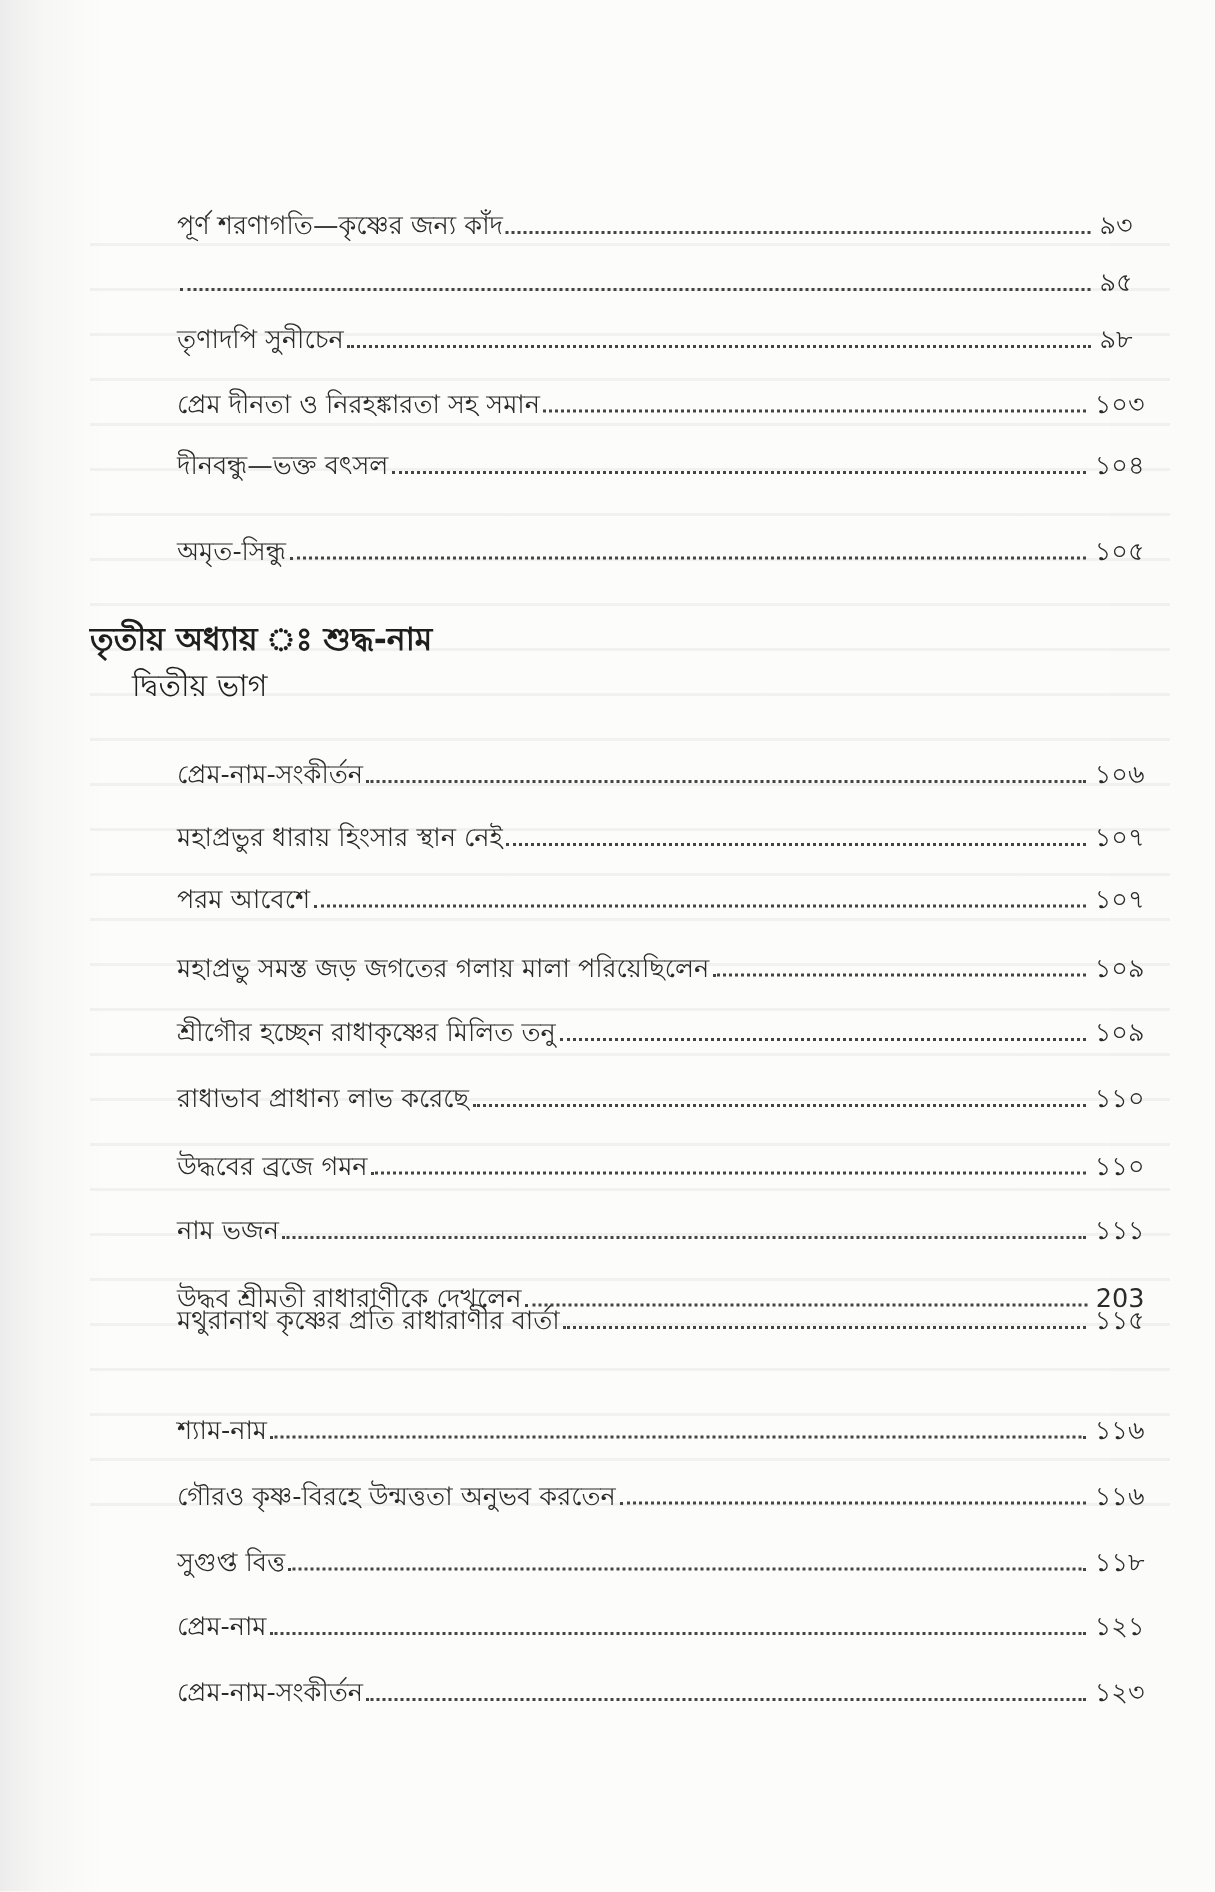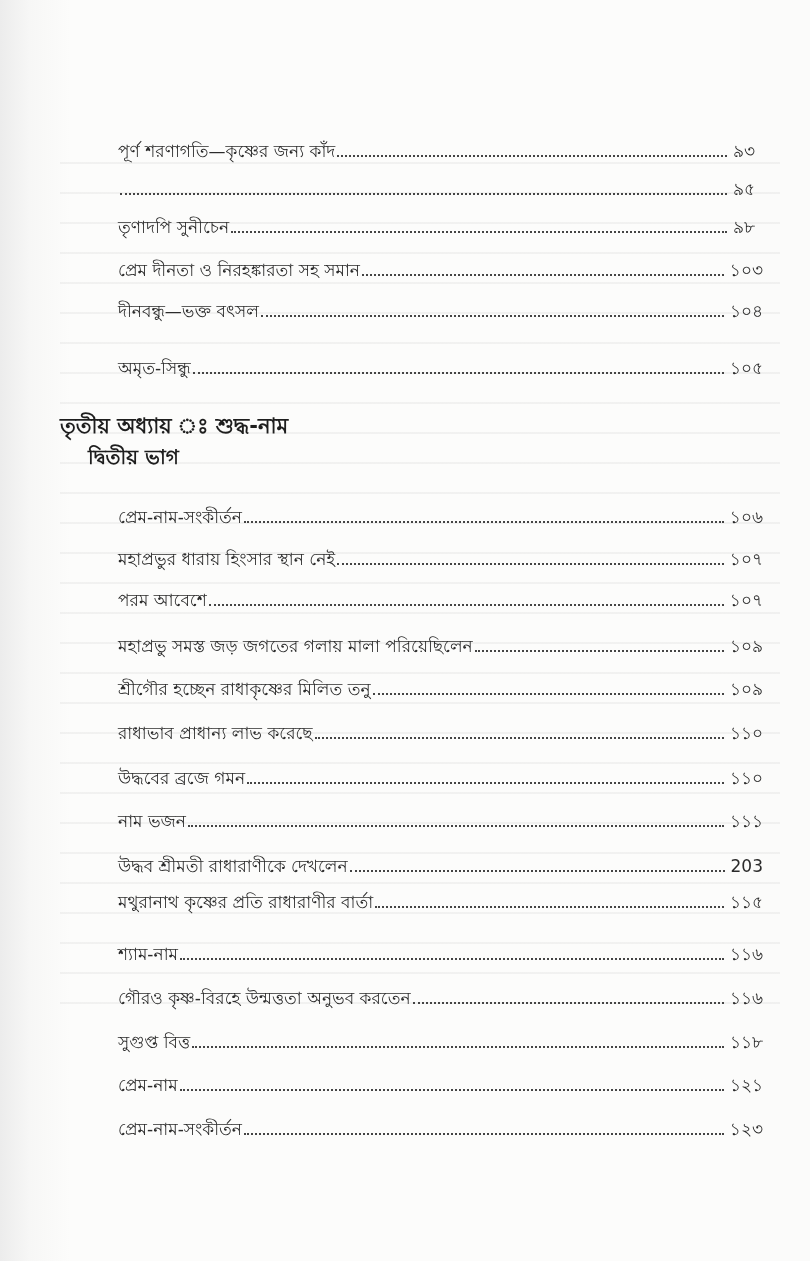--- a/index.html
+++ b/index.html
@@ -70,21 +70,21 @@
       font-weight: bold;
       color: #1e1e1e;
       white-space: nowrap;
       text-align: right;
     }
     .part-heading {
       position: absolute;
       left: 88px;
       top: 442px;
       font-size: 20px;
-      font-weight: bold;
+      font-weight: normal;
       color: #1e1e1e;
       white-space: nowrap;
     }
   </style>
 </head>
 <body>
 
 <div class="page">
   <div class="bleed"></div>
 
@@ -161,21 +161,21 @@
     <div class="entry" style="top:807px">
       <span class="title">নাম ভজন</span>
       <span class="leader"></span>
       <span class="page-num">১১১</span>
     </div>
     <div class="entry" style="top:852px">
       <span class="title">উদ্ধব শ্রীমতী রাধারাণীকে দেখলেন</span>
       <span class="leader"></span>
       <span class="page-num">203</span>
     </div>
-    <div class="entry" style="top:888px">
+    <div class="entry" style="top:867px">
       <span class="title">মথুরানাথ কৃষ্ণের প্রতি রাধারাণীর বার্তা</span>
       <span class="leader"></span>
       <span class="page-num">১১৫</span>
     </div>
     <div class="entry" style="top:940px">
       <span class="title">শ্যাম-নাম</span>
       <span class="leader"></span>
       <span class="page-num">১১৬</span>
     </div>
     <div class="entry" style="top:984px">

